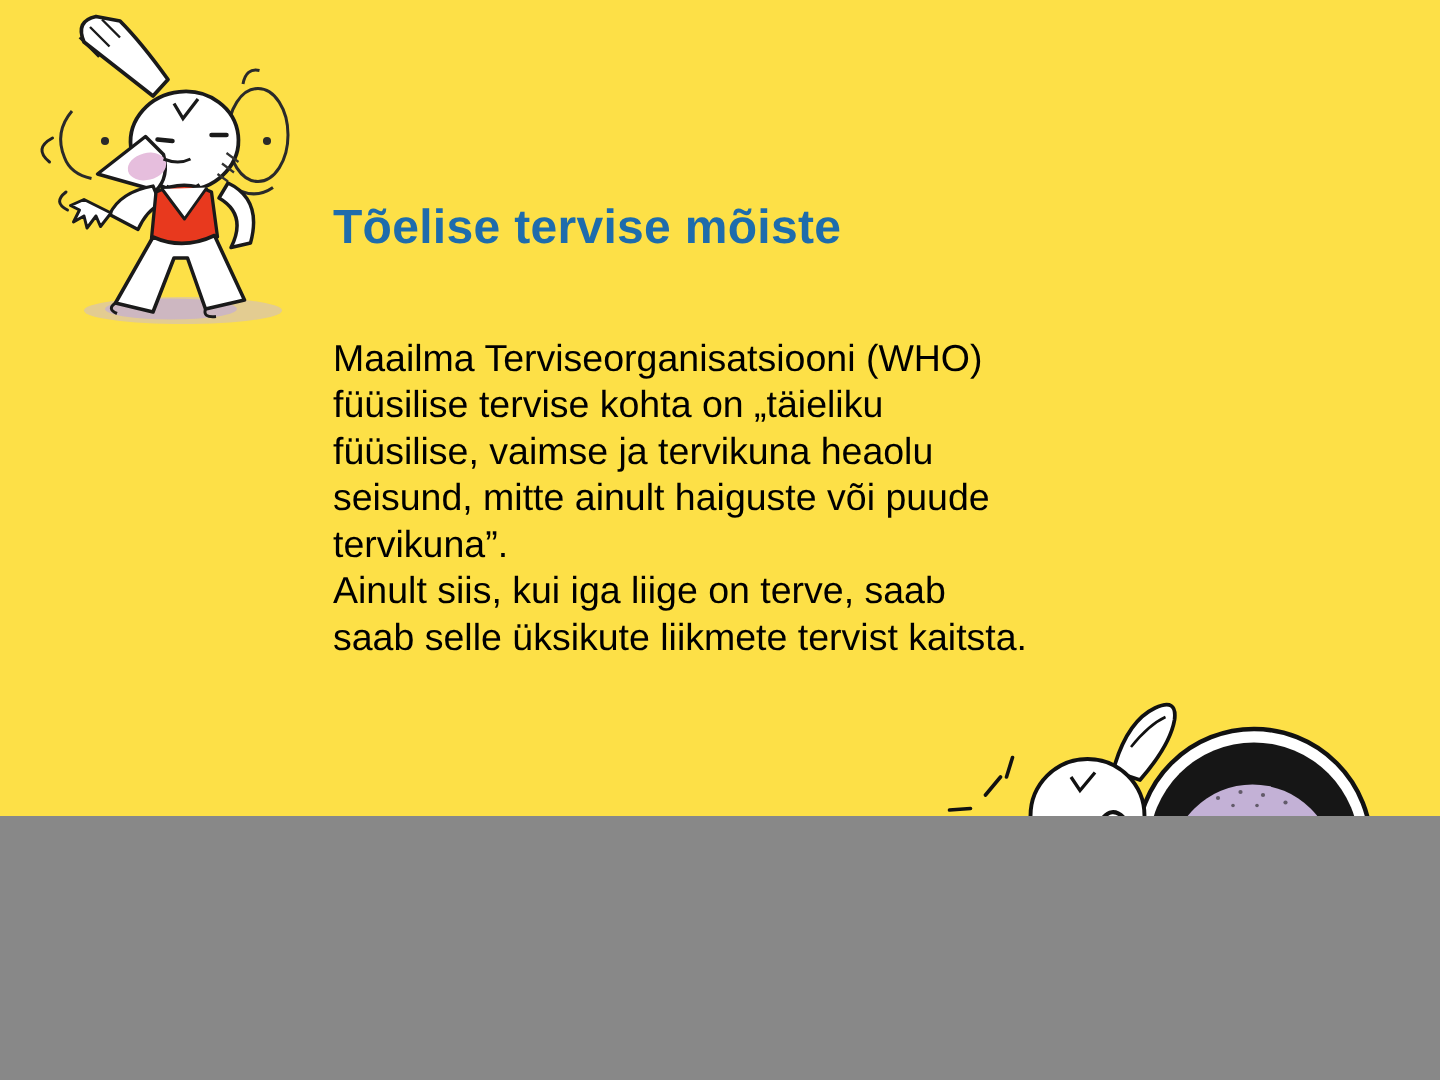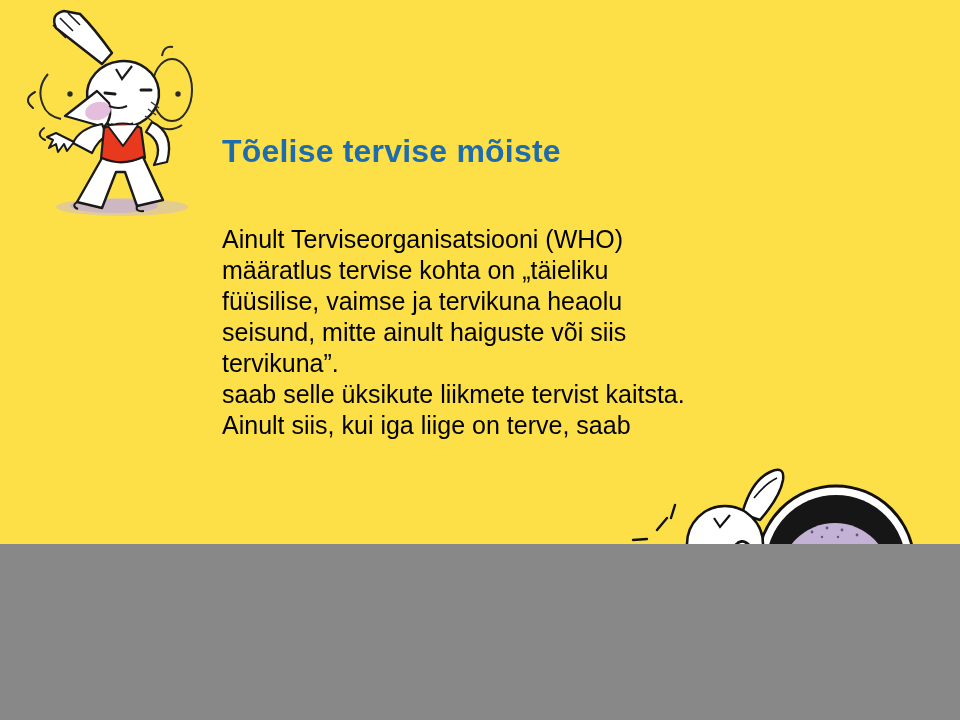--- a/index.html
+++ b/index.html
@@ -79,27 +79,27 @@
 
     <g>
       <path d="M98,152 L73,196 L98,202 L112,166 L121,166 L133,200 L159,194 L139,151 Q118,161 98,152 Z" fill="#fff" stroke="#1a1a1a" stroke-width="2.4" stroke-linejoin="round"></path>
       <path d="M73,196 q-6,4 1,7 M133,200 q-2,6 7,5" fill="none" stroke="#1a1a1a" stroke-width="2"></path>
     </g>
   </svg>
 
   <h1 class="title">Tõelise tervise mõiste</h1>
 
   <div class="body-text">
-    <div class="line">Ainult Terviseorganisatsiooni (WHO)</div>
-    <div class="line">määratlus tervise kohta on „täieliku</div>
+    <div class="line">Maailma Terviseorganisatsiooni (WHO)</div>
+    <div class="line">füüsilise tervise kohta on „täieliku</div>
     <div class="line">füüsilise, vaimse ja tervikuna heaolu</div>
-    <div class="line">seisund, mitte ainult haiguste või siis</div>
+    <div class="line">seisund, mitte ainult haiguste või puude</div>
     <div class="line">tervikuna”.</div>
+    <div class="line">Ainult siis, kui iga liige on terve, saab</div>
     <div class="line">saab selle üksikute liikmete tervist kaitsta.</div>
-    <div class="line">Ainult siis, kui iga liige on terve, saab</div>
   </div>
 
   <svg id="illu-bottom-right" class="illu" viewBox="0 0 334 256" xmlns="http://www.w3.org/2000/svg">
     <defs>
       <clipPath id="pipe-clip">
           <circle cx="209" cy="122" r="55"></circle>
         </clipPath>
     </defs>
 
     <ellipse cx="238" cy="178" rx="64" ry="15" fill="#d7c9e6" opacity="0.8"></ellipse>

